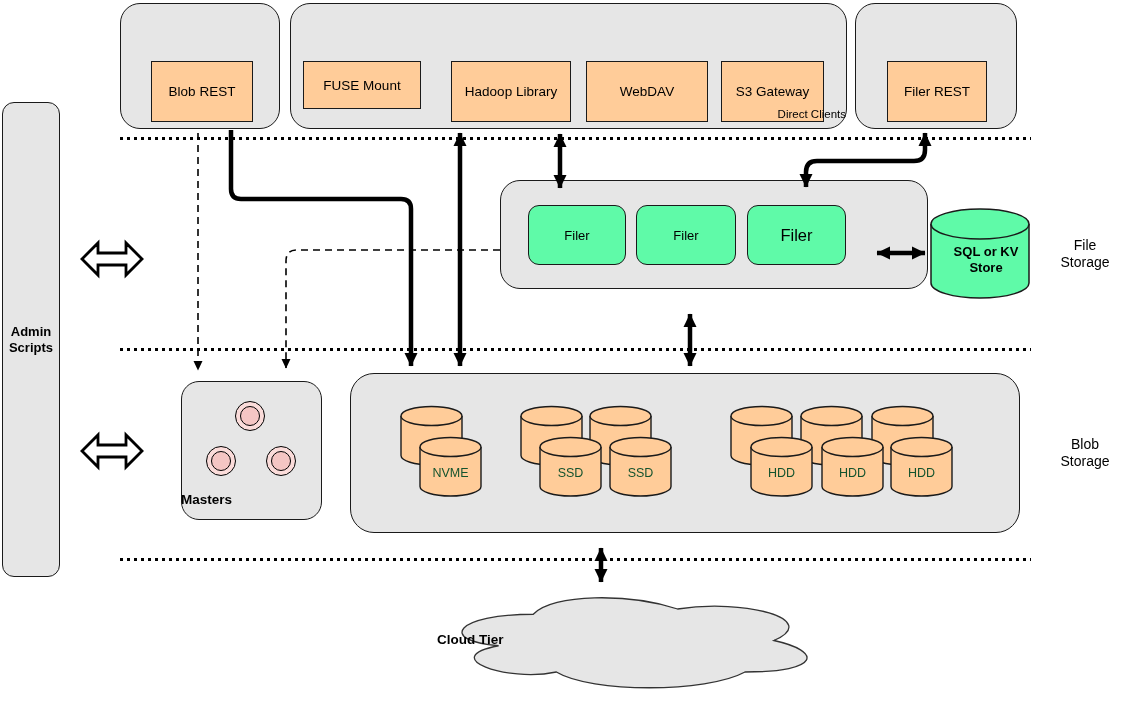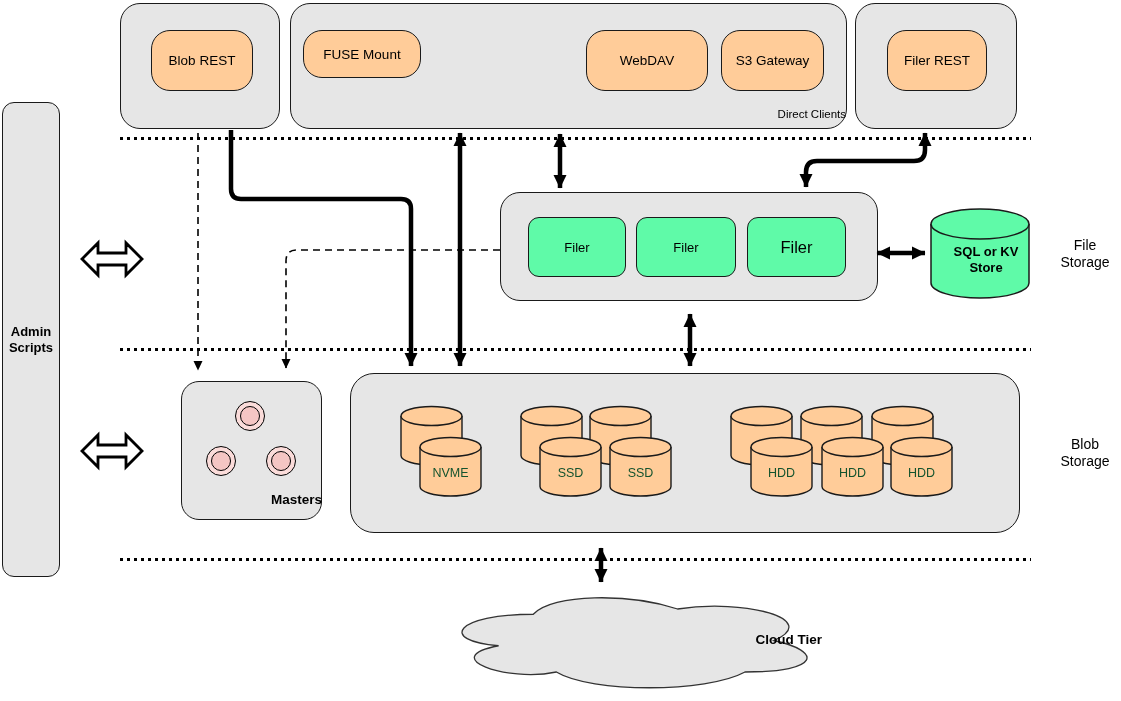--- a/index.html
+++ b/index.html
@@ -1,38 +1,38 @@
 <!DOCTYPE html>
 <html style="--container: #E6E6E6; --accent_orange: #FFCC99; --accent_green: #5FFAA8; --pink: #F5C6C4; --pink_light: #FBDCDA;"><head>
 <meta charset="utf-8">
 <style>
   html,body{margin:0;padding:0;background:#fff;font-family:"Liberation Sans",sans-serif;}
   #stage{position:relative;width:1121px;height:701px;background:#fff;overflow:hidden;}
 
   .container{position:absolute;background:var(--container);border:1.4px solid #1a1a1a;border-radius:20px;box-sizing:border-box;}
-  .obox{position:absolute;background:var(--accent_orange);border:1.4px solid #1a1a1a;border-radius:19px;box-sizing:border-box;
-        display:flex;align-items:center;justify-content:center;font-size:13.5px;color:#000;}
+  .obox{position:absolute;background:var(--accent_orange);border:1.4px solid #1a1a1a;border-radius:0;box-sizing:border-box;
+        display:flex;align-items:center;justify-content:center;font-size:13.5px;color:#000;margin-top:31px;}
   .gbox{position:absolute;background:var(--accent_green);border:1.4px solid #1a1a1a;border-radius:11px;box-sizing:border-box;
         display:flex;align-items:center;justify-content:center;font-size:13px;color:#000;}
   .gbox.lg{font-size:16.5px;}
   .caption{position:absolute;left:0;right:0;bottom:8px;text-align:right;font-size:11.5px;color:#000;}
 
   .divider{position:absolute;left:120px;width:911px;height:3px;
            background:repeating-linear-gradient(90deg,#000 0 3px,transparent 3px 7px);}
 
   .sidelabel{position:absolute;width:90px;text-align:center;font-size:14px;line-height:17px;color:#000;}
 
   .panel{position:absolute;background:var(--container);border:1.4px solid #1a1a1a;border-radius:12px;box-sizing:border-box;
          display:flex;flex-direction:column;align-items:center;justify-content:center;font-weight:bold;font-size:13px;line-height:16px;}
 
   .circle-outer{position:absolute;width:30px;height:30px;border:1.4px solid #000;border-radius:50%;
                 background:var(--pink_light);box-sizing:border-box;display:flex;align-items:center;justify-content:center;}
   .circle-inner{width:20px;height:20px;border:1.4px solid #000;border-radius:50%;background:var(--pink);box-sizing:border-box;}
 
-  .boldlabel{position:absolute;text-align:right;font-weight:bold;font-size:13.5px;color:#000;}
+  .boldlabel{position:absolute;text-align:left;font-weight:bold;font-size:13.5px;color:#000;}
 
   .cylwrap{position:absolute;}
   .cylwrap svg{position:absolute;left:0;top:0;}
   .cyl-o path,.cyl-o ellipse{fill:var(--accent_orange);stroke:#1a1a1a;stroke-width:1.4;}
   .cyl-g path,.cyl-g ellipse{fill:var(--accent_green);stroke:#1a1a1a;stroke-width:1.5;}
   .cyl-label{position:absolute;left:0;width:100%;top:30px;text-align:center;font-size:12.5px;color:#14532d;}
   .cyl-label2{position:absolute;left:0;width:100%;top:36px;text-align:center;font-weight:bold;font-size:13px;line-height:16px;color:#000;padding-left:6px;}
 
   #cloudsvg path{fill:var(--container);stroke:#333;stroke-width:1.3;}
 
@@ -59,36 +59,39 @@
   <div class="container" style="left:120px;top:3px;width:160px;height:126px">
     <div class="obox" style="left:30px;top:26px;width:102px;height:61px">
       <span>Blob REST</span>
     </div>
   </div>
 
   <div class="container" style="left:290px;top:3px;width:557px;height:126px">
     <div class="obox" style="left:12px;top:26px;width:118px;height:48px">
       <span>FUSE Mount</span>
     </div>
+    <div class="obox" style="left:160px;top:26px;width:120px;height:61px">
+      <span>Hadoop Library</span>
+    </div>
     <div class="obox" style="left:295px;top:26px;width:122px;height:61px">
       <span>WebDAV</span>
     </div>
     <div class="obox" style="left:430px;top:26px;width:103px;height:61px">
       <span>S3 Gateway</span>
     </div>
     <div class="caption">Direct Clients</div>
   </div>
 
   <div class="container" style="left:855px;top:3px;width:162px;height:126px">
     <div class="obox" style="left:31px;top:26px;width:100px;height:61px">
       <span>Filer REST</span>
     </div>
   </div>
 
-  <div class="container" style="left:500px;top:192px;width:378px;height:109px">
+  <div class="container" style="left:500px;top:180px;width:428px;height:109px">
     <div class="gbox" style="left:27px;top:24px;width:98px;height:60px">
       <span>Filer</span>
     </div>
     <div class="gbox" style="left:135px;top:24px;width:100px;height:60px">
       <span>Filer</span>
     </div>
     <div class="gbox lg" style="left:246px;top:24px;width:99px;height:60px">
       <span>Filer</span>
     </div>
   </div>

